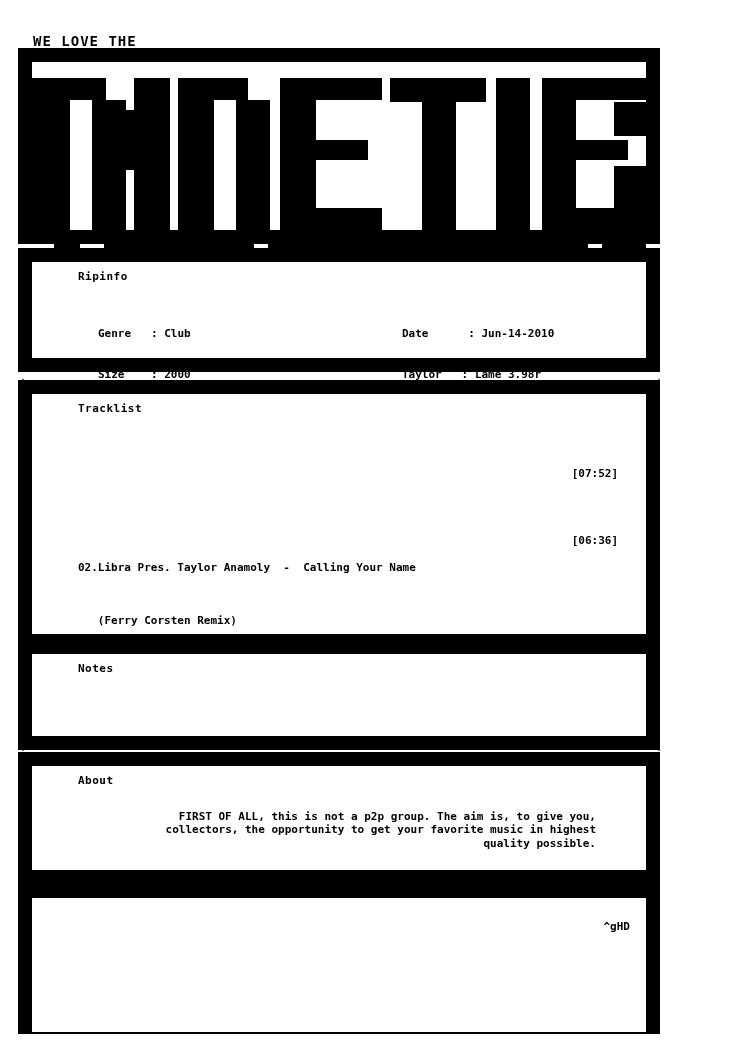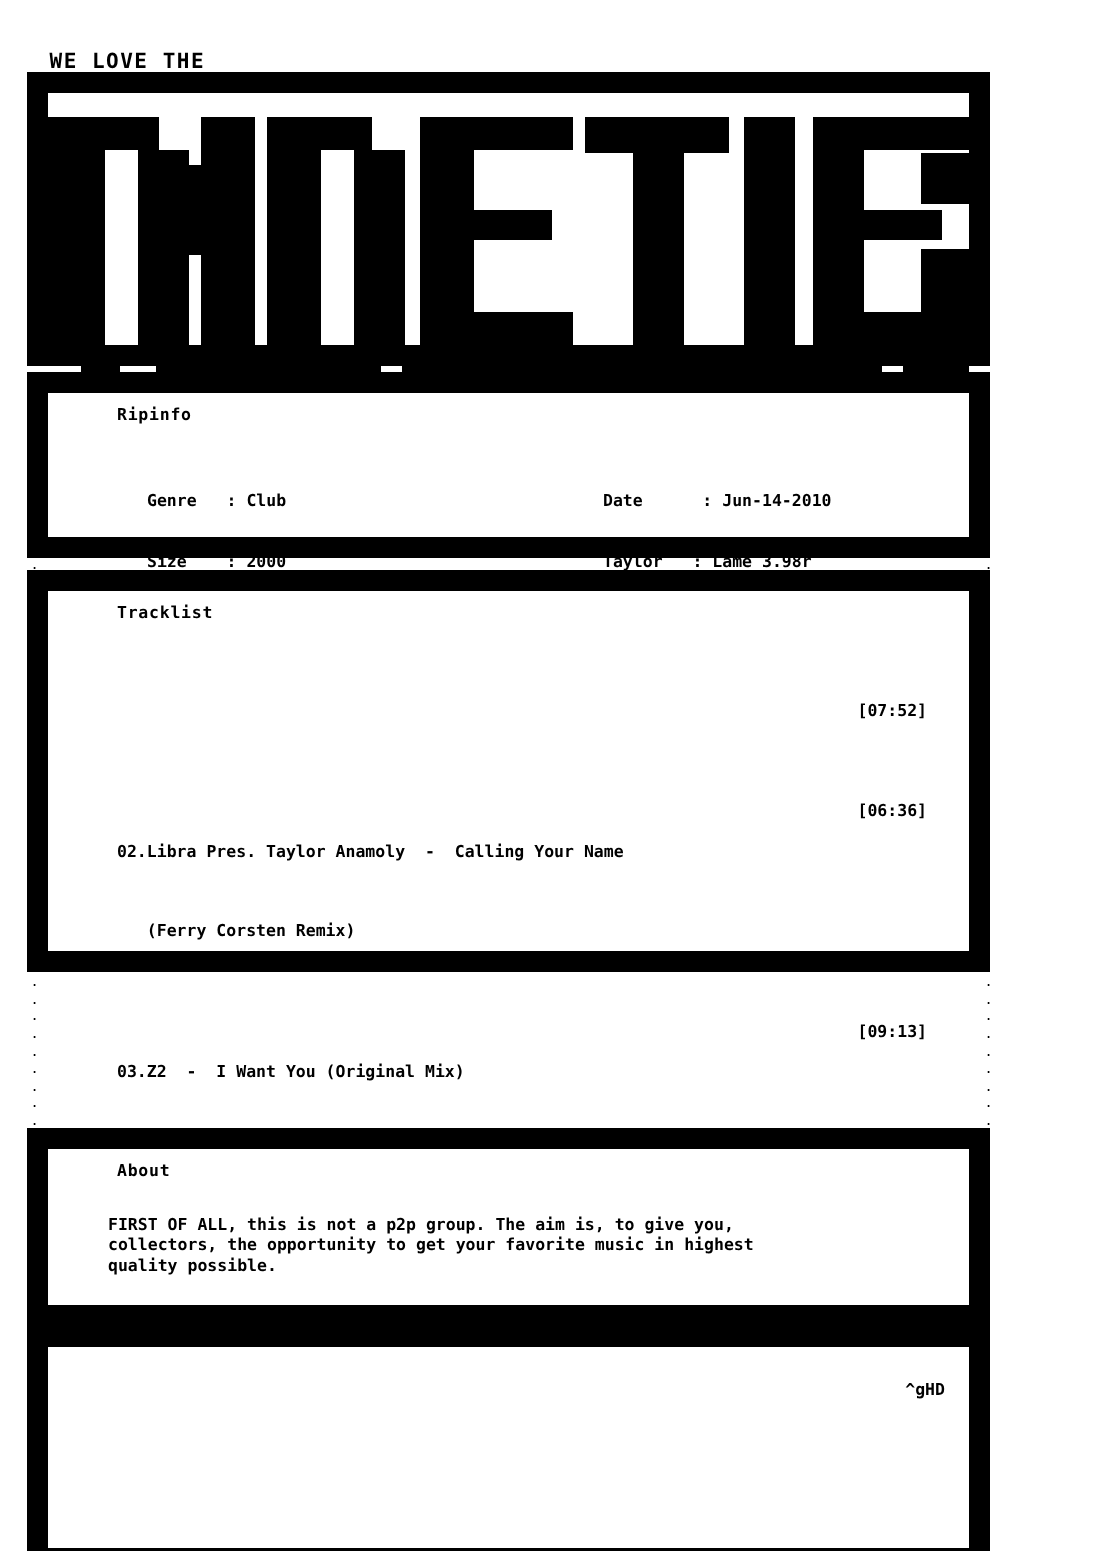--- a/index.html
+++ b/index.html
@@ -90,27 +90,28 @@
     font-size: 11px;
     line-height: 13.4px;
     white-space: pre;
     font-weight: bold;
   }
   .trk-row { position: relative; }
   .trk-time { position: absolute; right: 0; }
   .trk-line { display: block; width: 540px; position: relative; }
   .about-text {
     position: absolute;
-    left: 40px;
+    left: 24px;
     top: 44px;
     font-size: 11px;
     line-height: 13.4px;
     white-space: pre;
     font-weight: bold;
     width: 540px;
+    text-align: right;
   }
   .sig {
     position: absolute;
     right: 16px;
     top: 22px;
     font-size: 11px;
     font-weight: bold;
   }
   .bold { font-weight: bold; }
 </style>
@@ -218,20 +219,26 @@
           <span class="trk-line">   (Amen 12 Inch Club Mix)</span>
         </div>
         
         
         
         
       </div>
     </div>
   </div>
 
+  <div class="section" style="top:640px; height:110px;">
+    <div class="inner">
+      <div class="sec-title">Notes</div>
+      <div class="about-text"></div>
+    </div>
+  </div>
 
   <div class="section" style="top:752px; height:132px;">
     <div class="inner">
       <div class="sec-title">About</div>
       <div class="about-text">FIRST OF ALL, this is not a p2p group. The aim is, to give you,
 collectors, the opportunity to get your favorite music in highest
 quality possible.</div>
     </div>
   </div>
 

